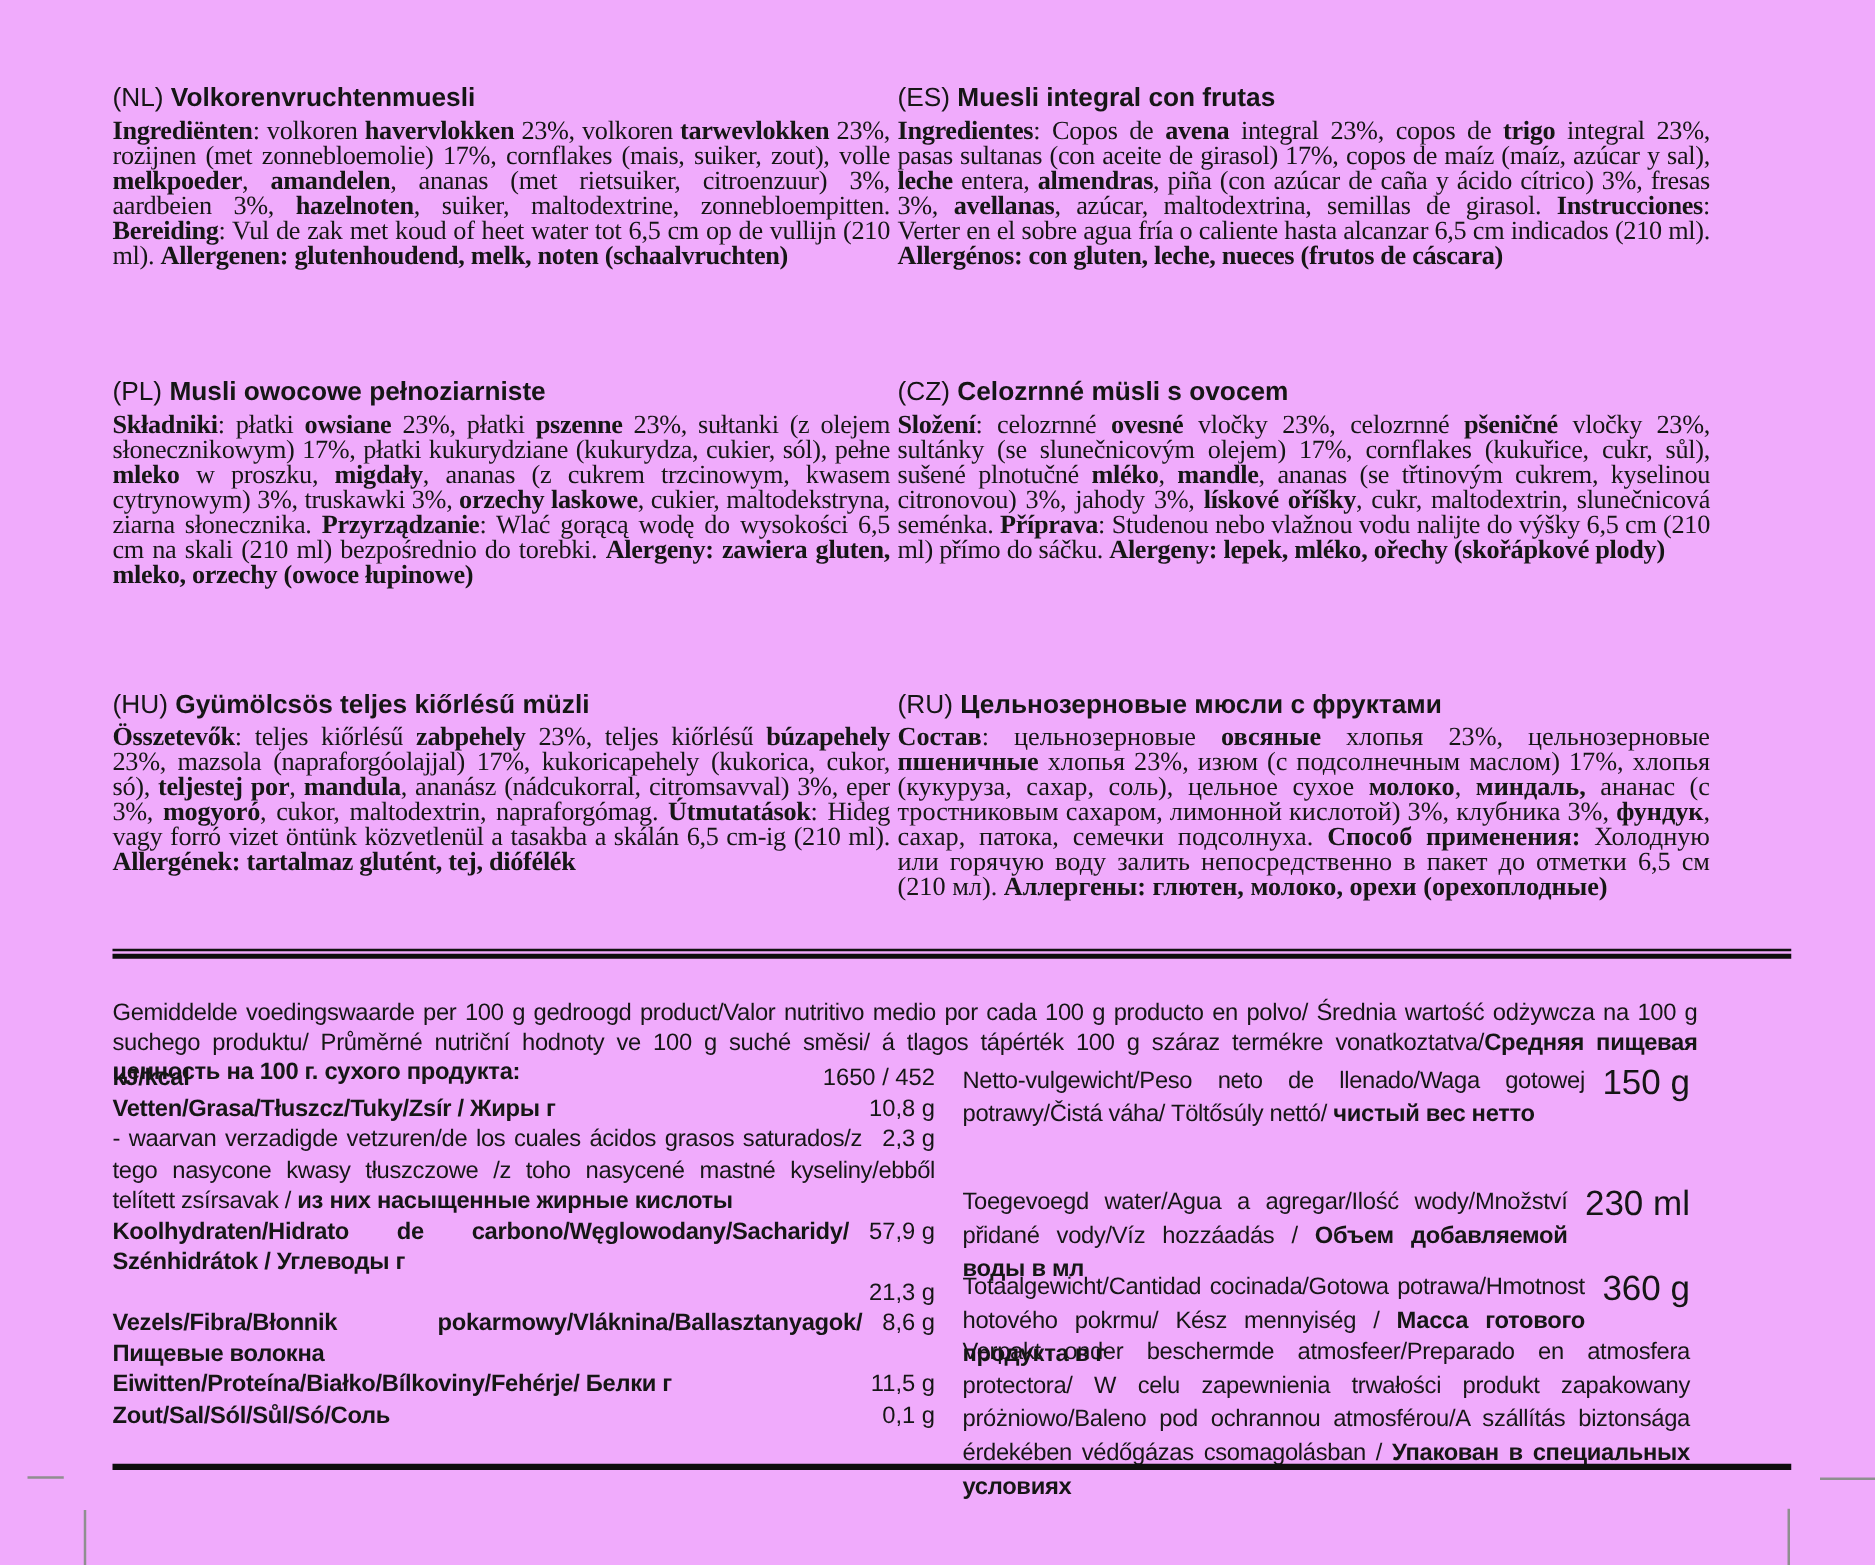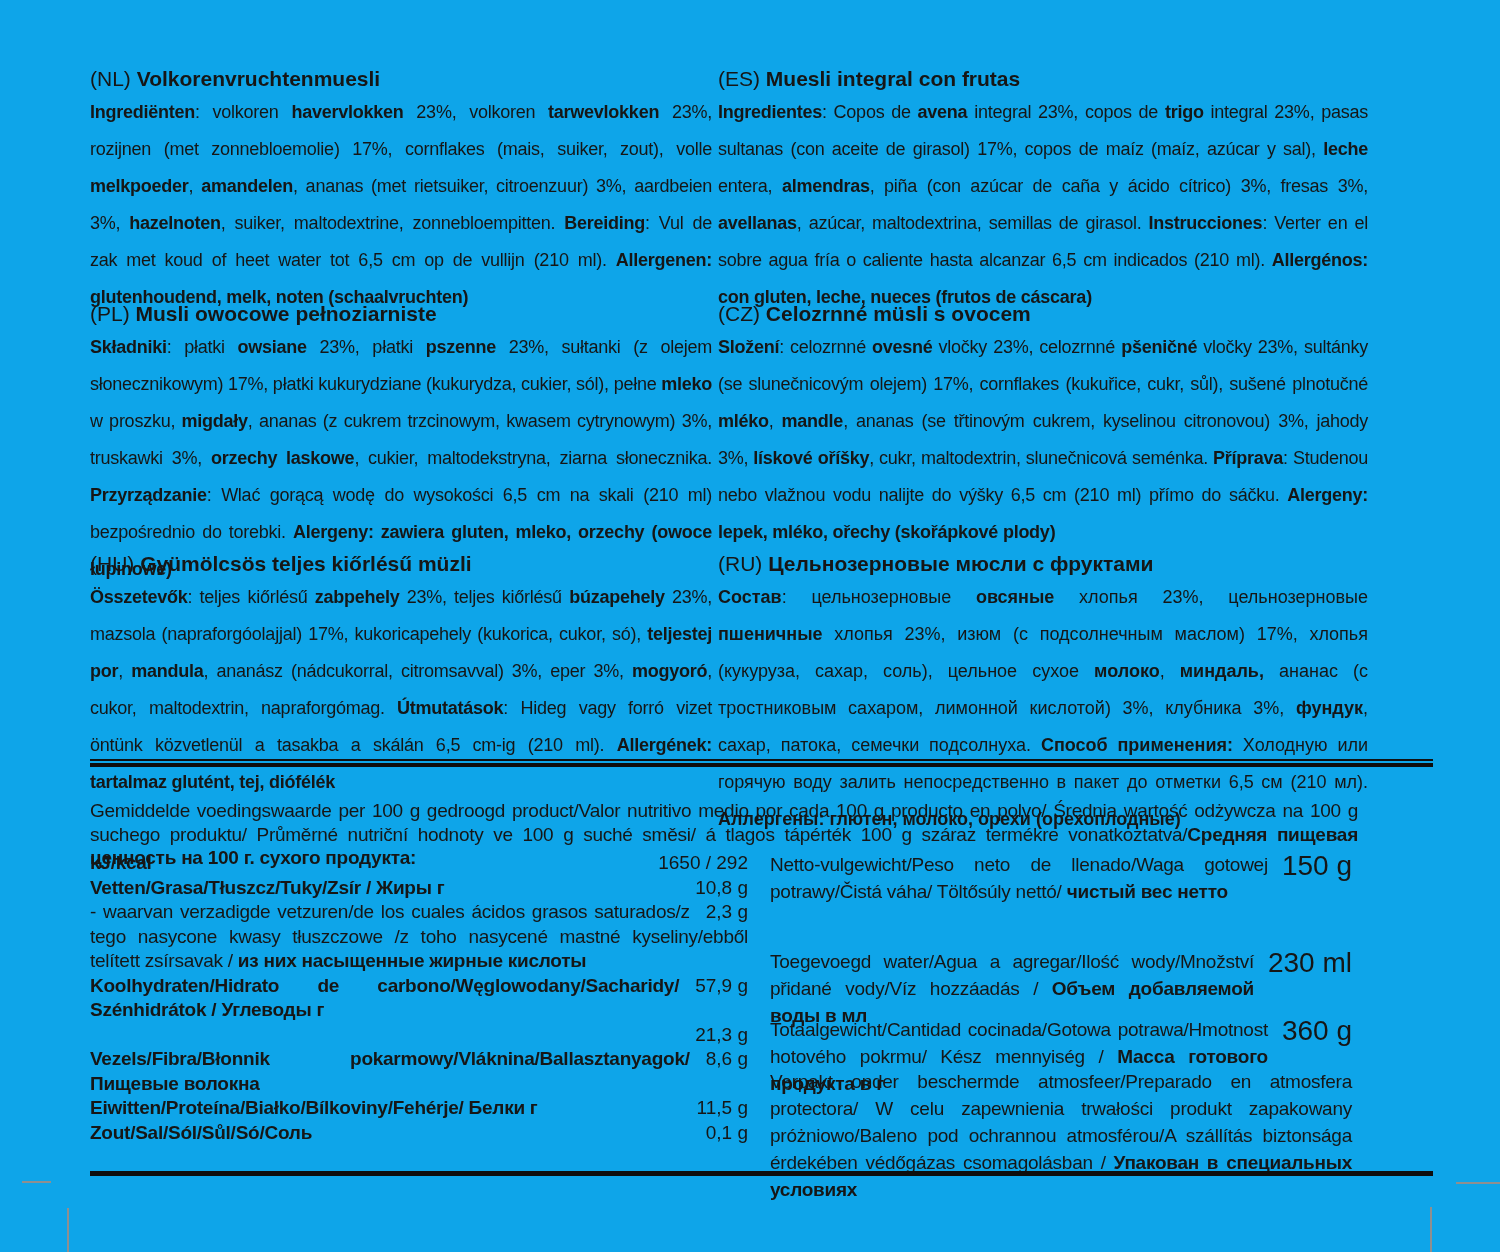--- a/index.html
+++ b/index.html
@@ -1,25 +1,25 @@
 <!DOCTYPE html>
 <html><head>
 <meta charset="utf-8">
 <style>
   html,body{margin:0;padding:0;background:#ffffff;}
   .sheet{
-    position:relative;width:1500px;height:1252px;background:#0ea5e9;overflow:hidden;
+    position:relative;width:1500px;height:1252px;background:#f0abfc;overflow:hidden;
     font-family:"Liberation Sans","DejaVu Sans",sans-serif;color:#161616;
   }
   b{font-weight:700;}
   
   .ing{position:absolute;}
   .ing h3{margin:0;font-size:21px;line-height:26px;font-weight:400;}
   .ing h3 .ttl{font-weight:700;}
-  .ing p{margin:2px 0 0;font-size:18px;line-height:37px;text-align:justify;letter-spacing:-0.25px;}
+  .ing p{margin:2px 0 0;font-size:21px;line-height:20px;text-align:justify;letter-spacing:-0.25px;font-family:Liberation Serif, serif;}
   .section-nl{left:90px;top:66px;width:622px;}
   .section-es{left:718px;top:66px;width:650px;}
   .section-pl{left:90px;top:301px;width:622px;}
   .section-cz{left:718px;top:301px;width:650px;}
   .section-hu{left:90px;top:551px;width:622px;}
   .section-ru{left:718px;top:551px;width:650px;}
   .section-ru p,.section-ru h3{letter-spacing:0;}
   
   .rule-top{position:absolute;left:90px;top:759px;width:1343px;height:8px;
     border-top:2px solid #111;border-bottom:4px solid #0e0e0e;box-sizing:border-box;}
@@ -78,21 +78,21 @@
     <h3><span class="code">(RU)</span> <span class="ttl">Цельнозерновые мюсли с фруктами</span></h3>
     <p><b>Состав</b><span>: цельнозерновые </span><b>овсяные</b><span> хлопья 23%, цельнозерновые </span><b>пшеничные</b><span> хлопья 23%, изюм (с подсолнечным маслом) 17%, хлопья (кукуруза, сахар, соль), цельное сухое </span><b>молоко</b><span>, </span><b>миндаль,</b><span> ананас (с тростниковым сахаром, лимонной кислотой) 3%, клубника 3%, </span><b>фундук</b><span>, сахар, патока, семечки подсолнуха. </span><b>Способ применения:</b><span> Холодную или горячую воду залить непосредственно в пакет до отметки 6,5 см (210 мл). </span><b>Аллергены: глютен, молоко, орехи (орехоплодные)</b></p>
   </section>
 
   <div class="rule-top"></div>
 
   <p class="nheader"><span>Gemiddelde voedingswaarde per 100 g gedroogd product/Valor nutritivo medio por cada 100 g producto en polvo/ Średnia wartość odżywcza na 100 g suchego produktu/ Průměrné nutriční hodnoty ve 100 g suché směsi/ á tlagos tápérték 100 g száraz termékre vonatkoztatva/</span><b>Средняя пищевая ценность на 100 г. сухого продукта:</b></p>
 
   <div class="ntable">
     <div class="nrow">
-      <span class="nval">1650 / 292</span><span class="nlbl"><b>kJ/kcal</b></span>
+      <span class="nval">1650 / 452</span><span class="nlbl"><b>kJ/kcal</b></span>
     </div>
     <div class="nrow">
       <span class="nval">10,8 g</span><span class="nlbl"><b>Vetten/Grasa/Tłuszcz/Tuky/Zsír / Жиры г</b></span>
     </div>
     <div class="nrow">
       <span class="nval">2,3 g</span><span class="nlbl"><span>- waarvan verzadigde vetzuren/de los cuales ácidos grasos saturados/z tego nasycone kwasy tłuszczowe /z toho nasycené mastné kyseliny/ebből telített zsírsavak / </span><b>из них насыщенные жирные кислоты</b></span>
     </div>
     <div class="nrow">
       <span class="nval">57,9 g</span><span class="nlbl"><b>Koolhydraten/Hidrato de carbono/Węglowodany/Sacharidy/ Szénhidrátok / Углеводы г</b></span>
     </div>

